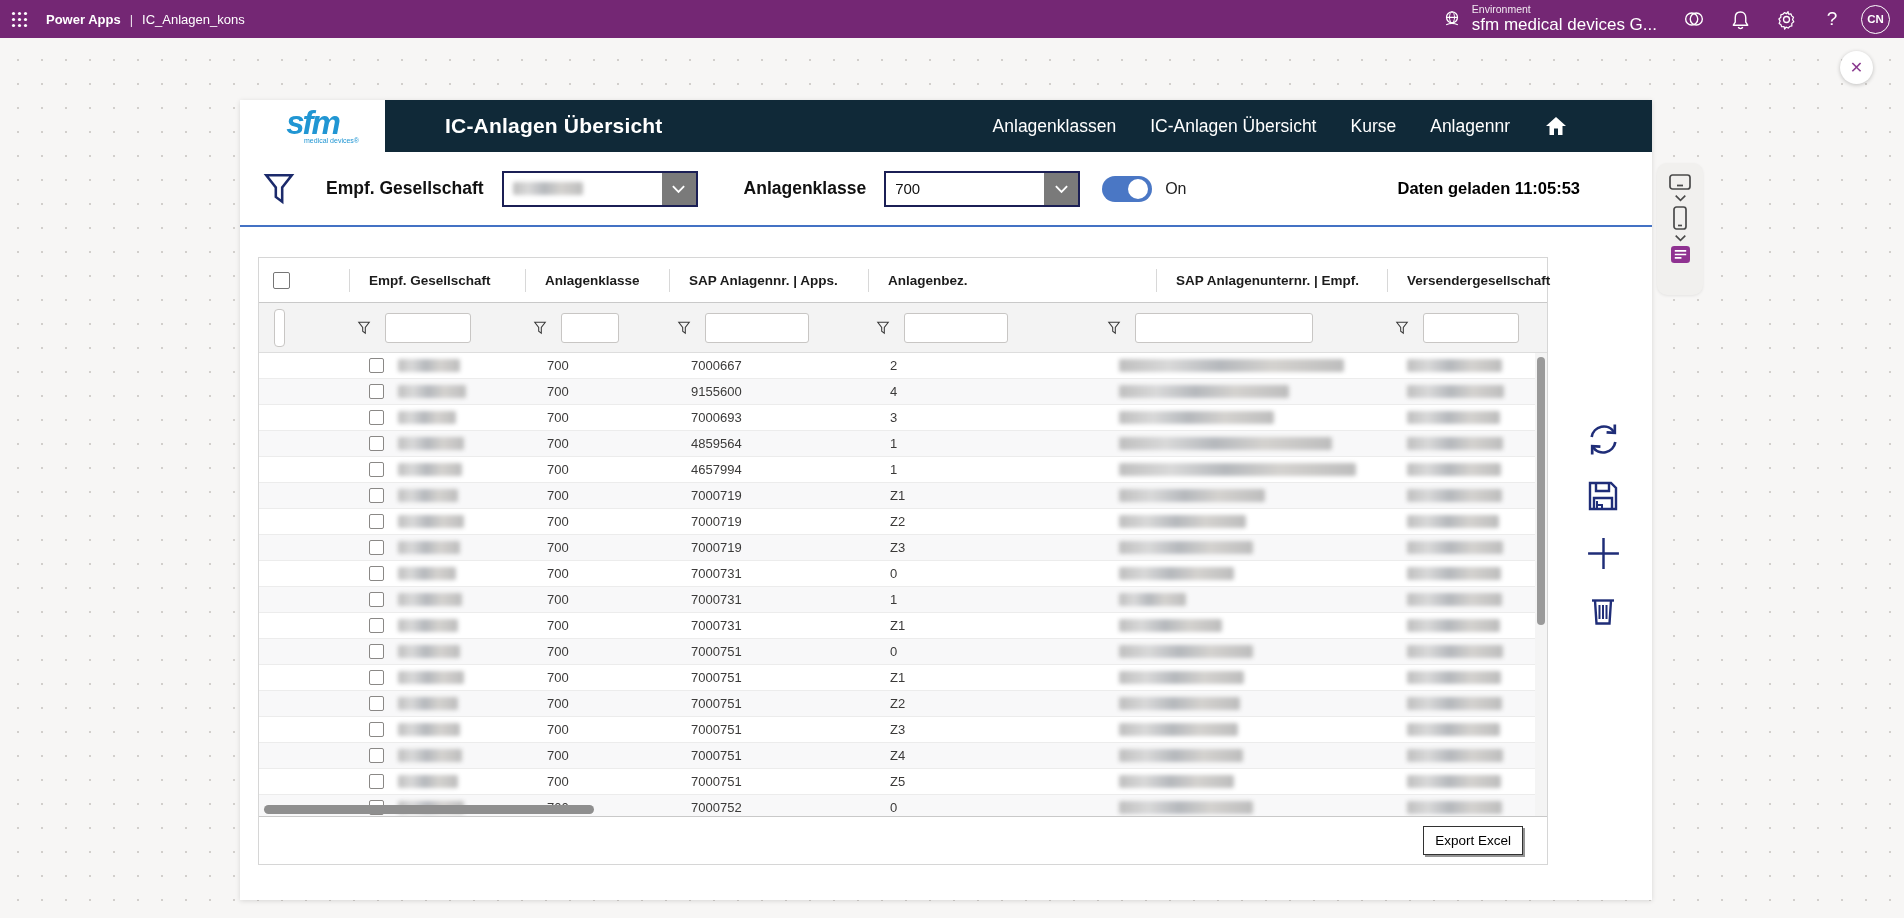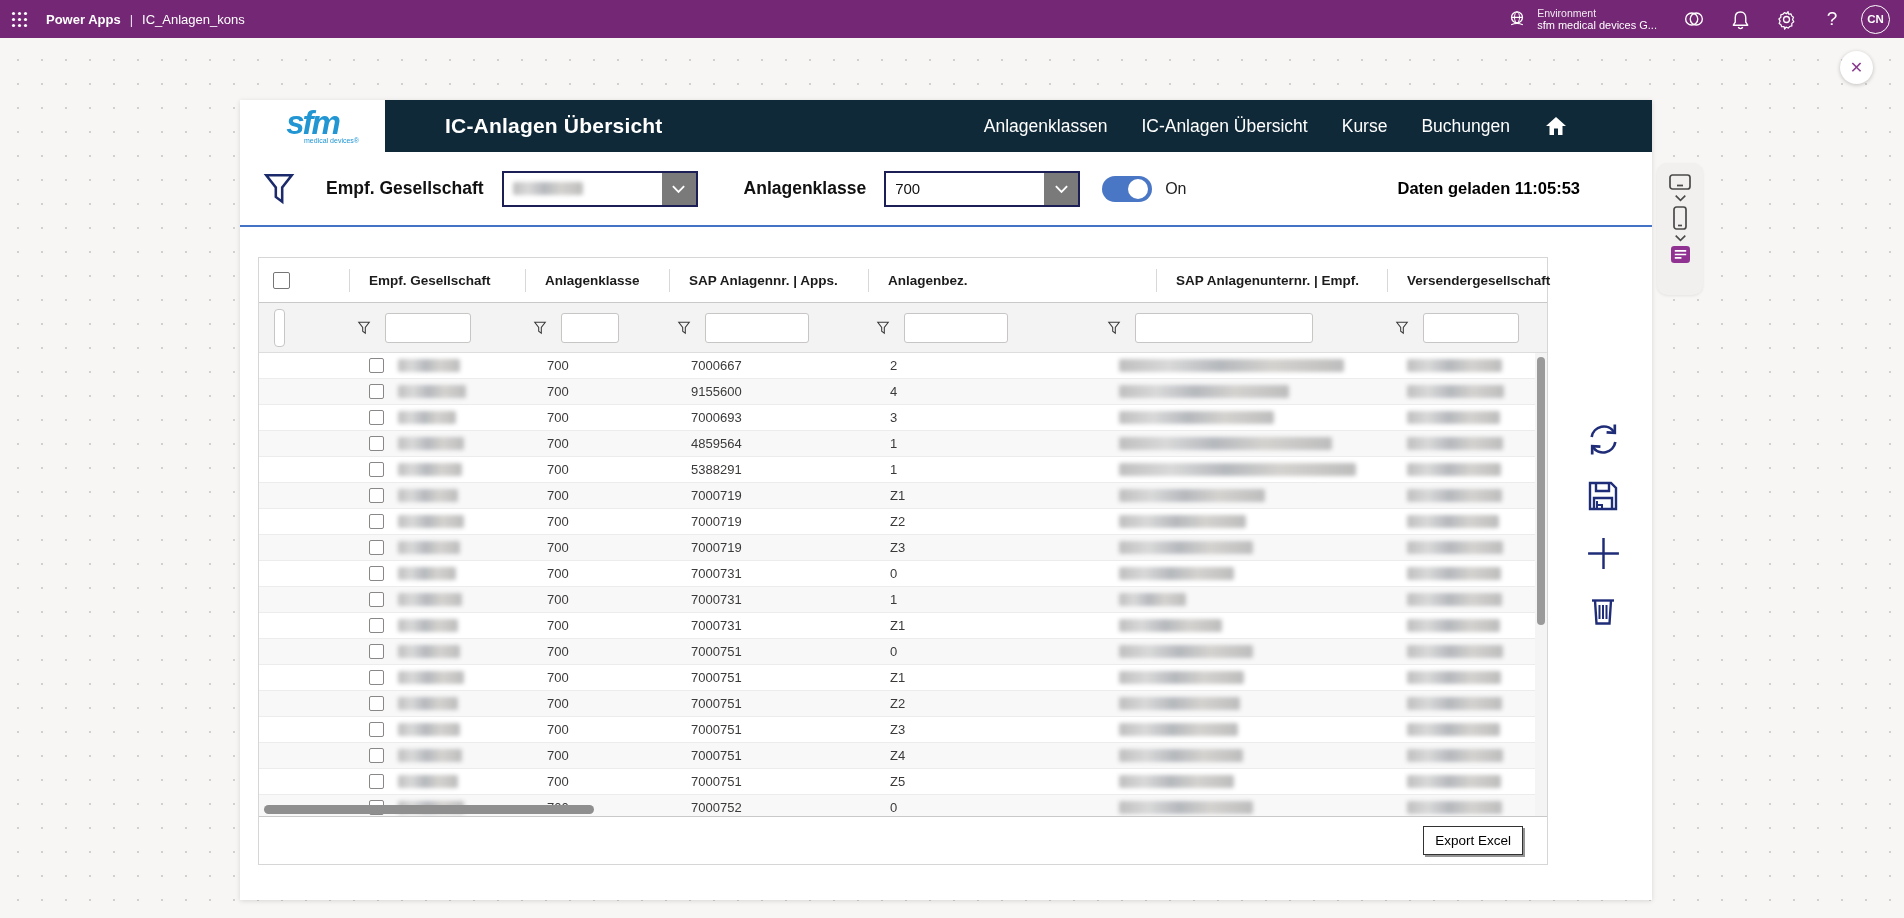--- a/index.html
+++ b/index.html
@@ -10,21 +10,21 @@
             display:flex; align-items:center; }
   .waffle { width:38px; height:38px; display:flex; align-items:center; justify-content:center; cursor:pointer; }
   .waffle svg { display:block; }
   .tb-title { display:flex; align-items:center; gap:9px; font-size:13px; margin-left:8px; }
   .tb-title .prod { font-weight:bold; }
   .tb-title .sep { opacity:.85; }
   .tb-right { margin-left:auto; display:flex; align-items:center; height:50px; }
   .env { display:flex; align-items:center; gap:10px; padding:0 14px; height:38px; }
   .env-texts { line-height:1.15; }
   .env-label { font-size:10.5px; opacity:.9; }
-  .env-name { font-size:11px; }
+  .env-name { font-size:17px; }
   .tb-icon { width:46px; height:38px; display:flex; align-items:center; justify-content:center; color:#fff; cursor:pointer; }
   .tb-icon svg { display:block; }
   .help-q { font-size:19px; font-weight:400; }
   .avatar { width:29px; height:29px; border:1.6px solid #fff; border-radius:50%;
             display:flex; align-items:center; justify-content:center; font-size:11.5px; font-weight:bold;
             margin:0 14px 0 6px; cursor:pointer; }
 
   
   .workspace { position:relative; width:1904px; height:880px; background-color:#f7f6f5;
     background-image:radial-gradient(circle, #d2cfcc 1.3px, transparent 1.4px);
@@ -230,21 +230,21 @@
         <div class="logo-text">sfm</div>
         <div class="logo-sub">medical devices®</div>
       </div>
       <div class="navbar">
         <div class="app-title">IC-Anlagen Übersicht</div>
         <div class="nav-items">
 
           <div class="nav-item">Anlagenklassen</div>
             <div class="nav-item">IC-Anlagen Übersicht</div>
             <div class="nav-item">Kurse</div>
-            <div class="nav-item">Buchungen</div>
+            <div class="nav-item">Anlagennr</div>
             <div class="home-ic">
             <svg width="24" height="22" viewBox="0 0 24 22" color="#fff">
                 <use href="#i-home" fill="#fff"></use>
               </svg>
           </div>
         </div>
       </div>
     </div>
 
     <div class="filter-bar">
@@ -412,21 +412,21 @@
               <span class="blur" style="width: 96px;"></span>
             </div>
   </div>
           <div class="trow">
     <div class="td c0"></div>
     <div class="td c1" style="padding-left:20px">
       <span class="rowcb"></span>
       <span class="blur" style="width: 64px;"></span>
     </div>
     <div class="td c2">700</div>
-    <div class="td c3">5388291</div>
+    <div class="td c3">4657994</div>
     <div class="td c4">1</div>
     <div class="td c5" style="padding-left:20px">
               <span class="blur" style="width: 237px;"></span>
             </div>
     <div class="td c6" style="padding-left:20px">
               <span class="blur" style="width: 94px;"></span>
             </div>
   </div>
           <div class="trow alt">
     <div class="td c0"></div>

